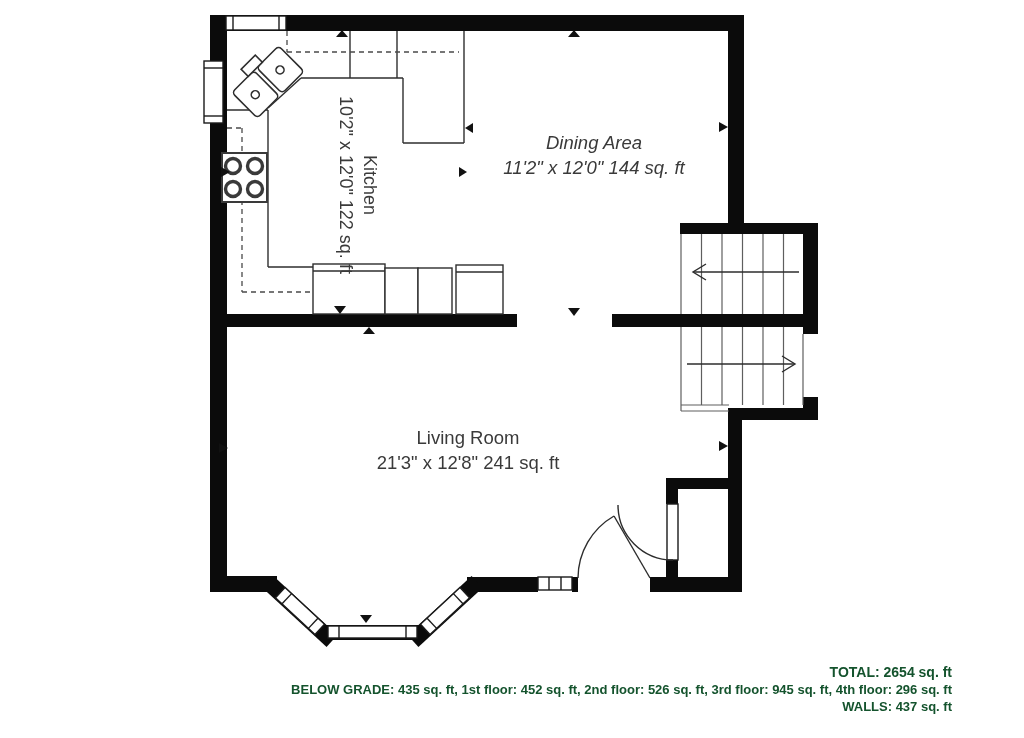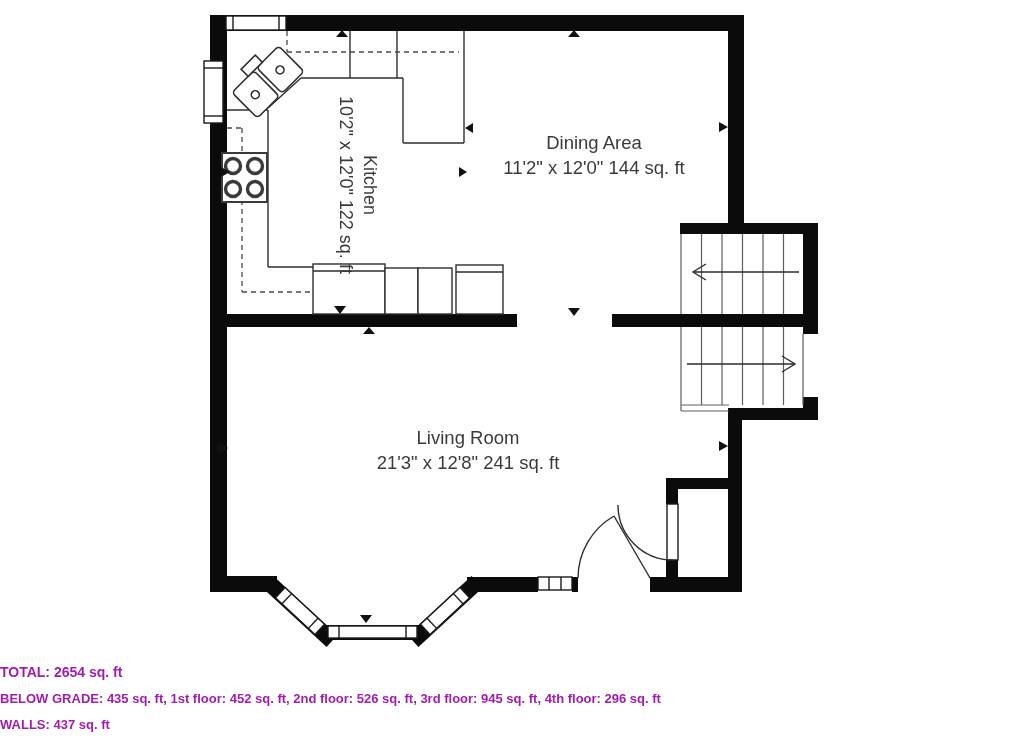--- a/index.html
+++ b/index.html
@@ -2,23 +2,23 @@
 <html><head>
 <meta charset="utf-8">
 <style>
   html,body{margin:0;padding:0;background:#fff;}
   #page{position:relative;width:1024px;height:738px;background:#ffffff;overflow:hidden;
         font-family:"Liberation Sans","DejaVu Sans",sans-serif;}
   #plan-svg{position:absolute;left:0;top:0;}
   .room-label{position:absolute;transform:translate(-50%,-50%);text-align:center;
               color:#3a3a3a;font-size:18.5px;line-height:25px;white-space:nowrap;}
   .room-label.rot{transform:translate(-50%,-50%) rotate(90deg);font-size:18px;line-height:24px;}
-  #summary{position:absolute;left:0;top:664px;width:952px;text-align:left;color:#a21caf;}
+  #summary{position:absolute;left:0;top:664px;width:952px;text-align:right;color:#14532d;}
   #summary .total{font-size:14px;font-weight:700;line-height:17px;}
-  #summary .line{font-size:13px;font-weight:600;line-height:17px;margin-top:9px;}
+  #summary .line{font-size:13px;font-weight:600;line-height:17px;}
 </style>
 </head>
 <body>
 
 <div id="page">
 
   <svg id="plan-svg" width="1024" height="660" viewBox="0 0 1024 660">
 
     <g fill="#0b0b0b" stroke="none">
       <rect x="210" y="15" width="534" height="16"></rect>
@@ -180,21 +180,21 @@
       <polygon points="719,441 719,451 728,446"></polygon>
       <polygon points="360,615 372,615 366,623"></polygon>
     </g>
   </svg>
 
   <div class="room-label rot" style="left:358px;top:185px;">
     <div>Kitchen</div>
     <div>10'2" x 12'0" 122 sq. ft</div>
   </div>
 
-  <div class="room-label" style="left:594px;top:155px;">
+  <div class="room-label" style="left:594px;top:155px;font-style:italic;">
     <div>Dining Area</div>
     <div>11'2" x 12'0" 144 sq. ft</div>
   </div>
 
   <div class="room-label" style="left:468px;top:450px;">
     <div>Living Room</div>
     <div>21'3" x 12'8" 241 sq. ft</div>
   </div>
 
   <div id="summary">

